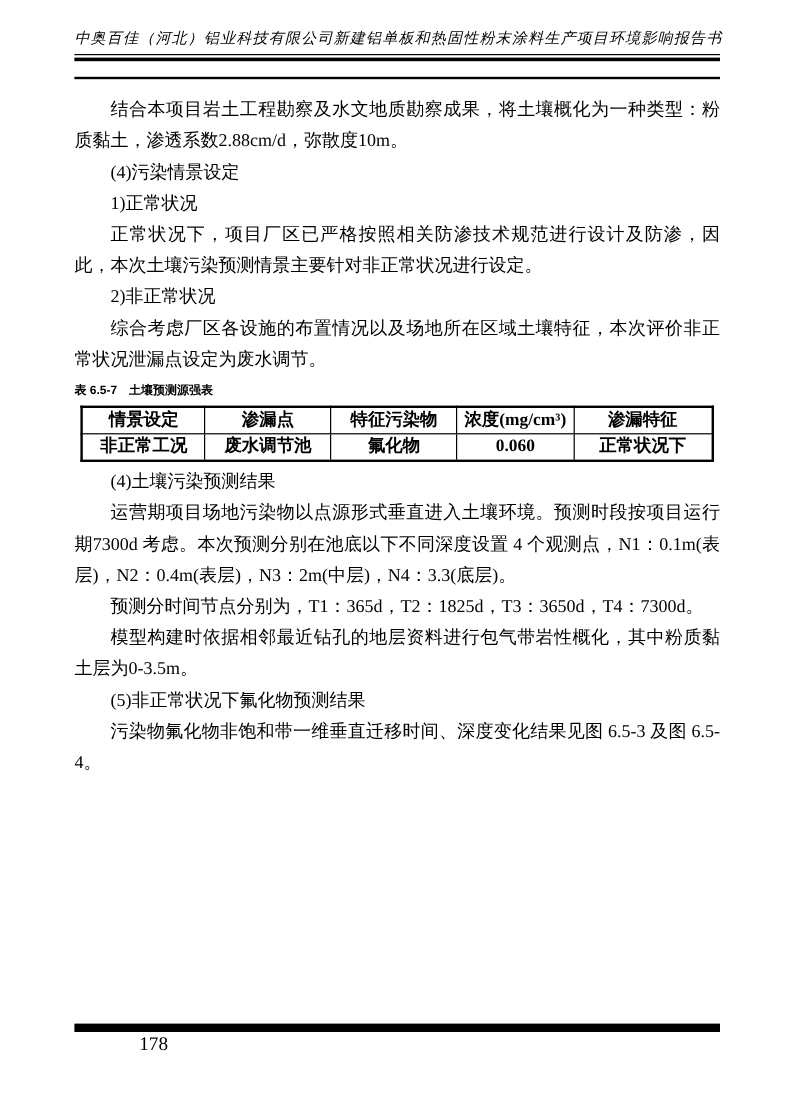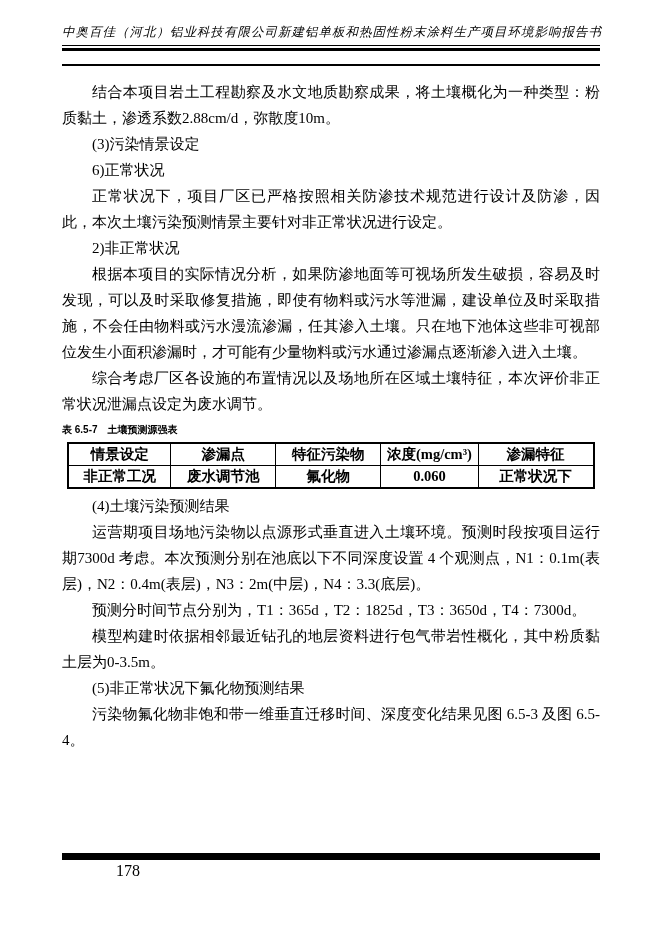--- a/index.html
+++ b/index.html
@@ -107,25 +107,24 @@
 <body>
 
 <div class="page">
 
   <div class="header-title">中奥百佳（河北）铝业科技有限公司新建铝单板和热固性粉末涂料生产项目环境影响报告书</div>
   <div class="header-rule-double"></div>
   <div class="header-rule-single"></div>
 
   <div class="doc-body">
     <p>结合本项目岩土工程勘察及水文地质勘察成果，将土壤概化为一种类型：粉质黏土，渗透系数2.88cm/d，弥散度10m。</p>
-    <p>(3)污染情景设定</p>
-    <p>6)正常状况</p>
+    <p>(4)污染情景设定</p>
+    <p>1)正常状况</p>
     <p>正常状况下，项目厂区已严格按照相关防渗技术规范进行设计及防渗，因此，本次土壤污染预测情景主要针对非正常状况进行设定。</p>
     <p>2)非正常状况</p>
-    <p>根据本项目的实际情况分析，如果防渗地面等可视场所发生破损，容易及时发现，可以及时采取修复措施，即使有物料或污水等泄漏，建设单位及时采取措施，不会任由物料或污水漫流渗漏，任其渗入土壤。只在地下池体这些非可视部位发生小面积渗漏时，才可能有少量物料或污水通过渗漏点逐渐渗入进入土壤。</p>
     <p>综合考虑厂区各设施的布置情况以及场地所在区域土壤特征，本次评价非正常状况泄漏点设定为废水调节。</p>
 
     <p class="table-caption">表 6.5-7　土壤预测源强表</p>
 
     <table class="src-table">
       <colgroup>
         <col class="c1">
           <col class="c2">
           <col class="c3">
           <col class="c4">

